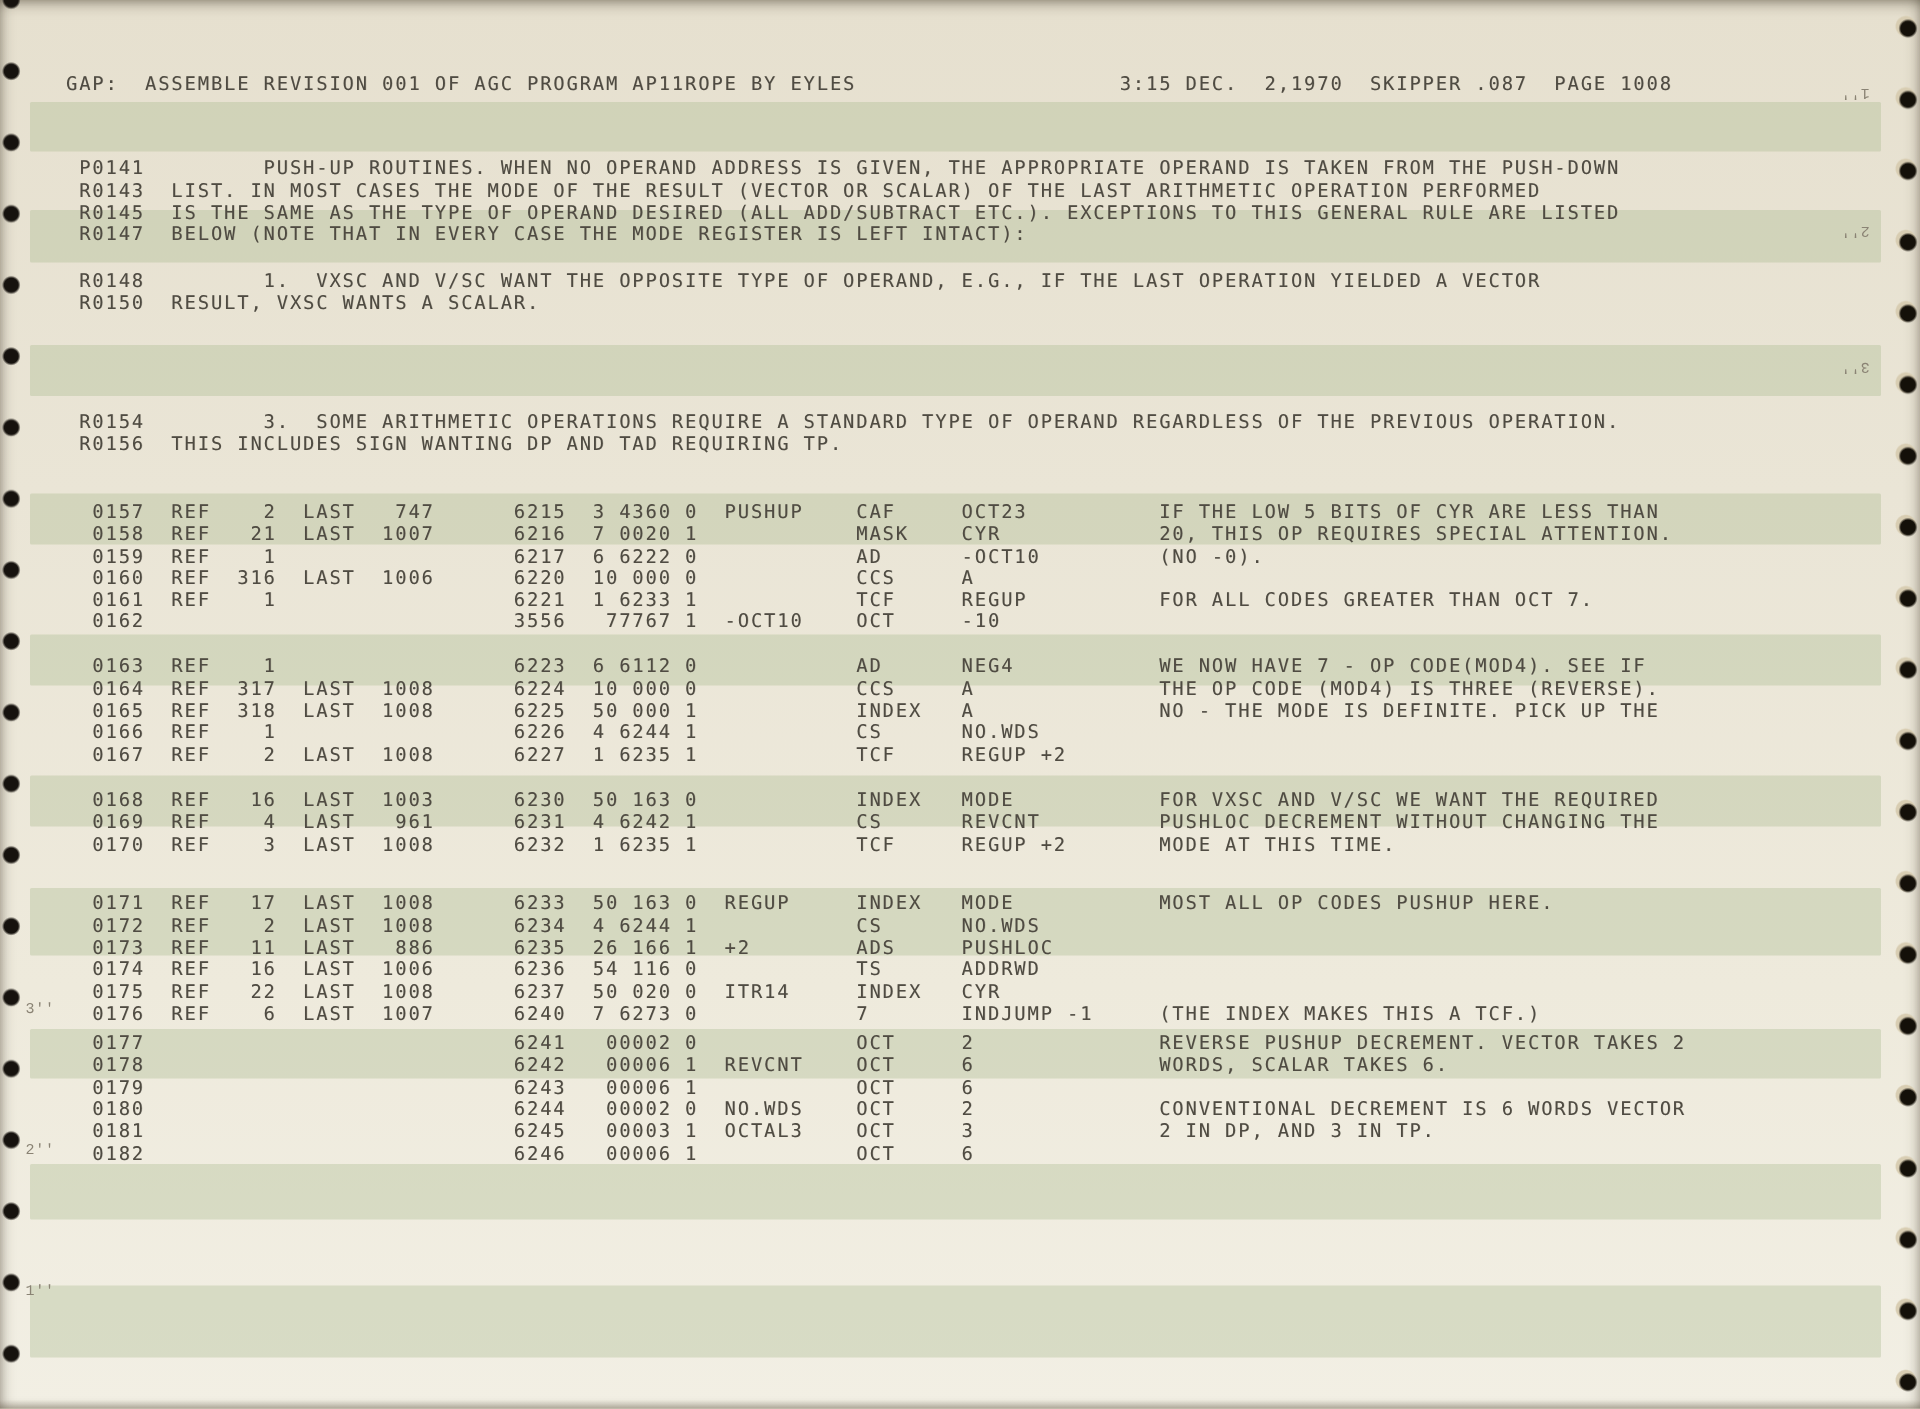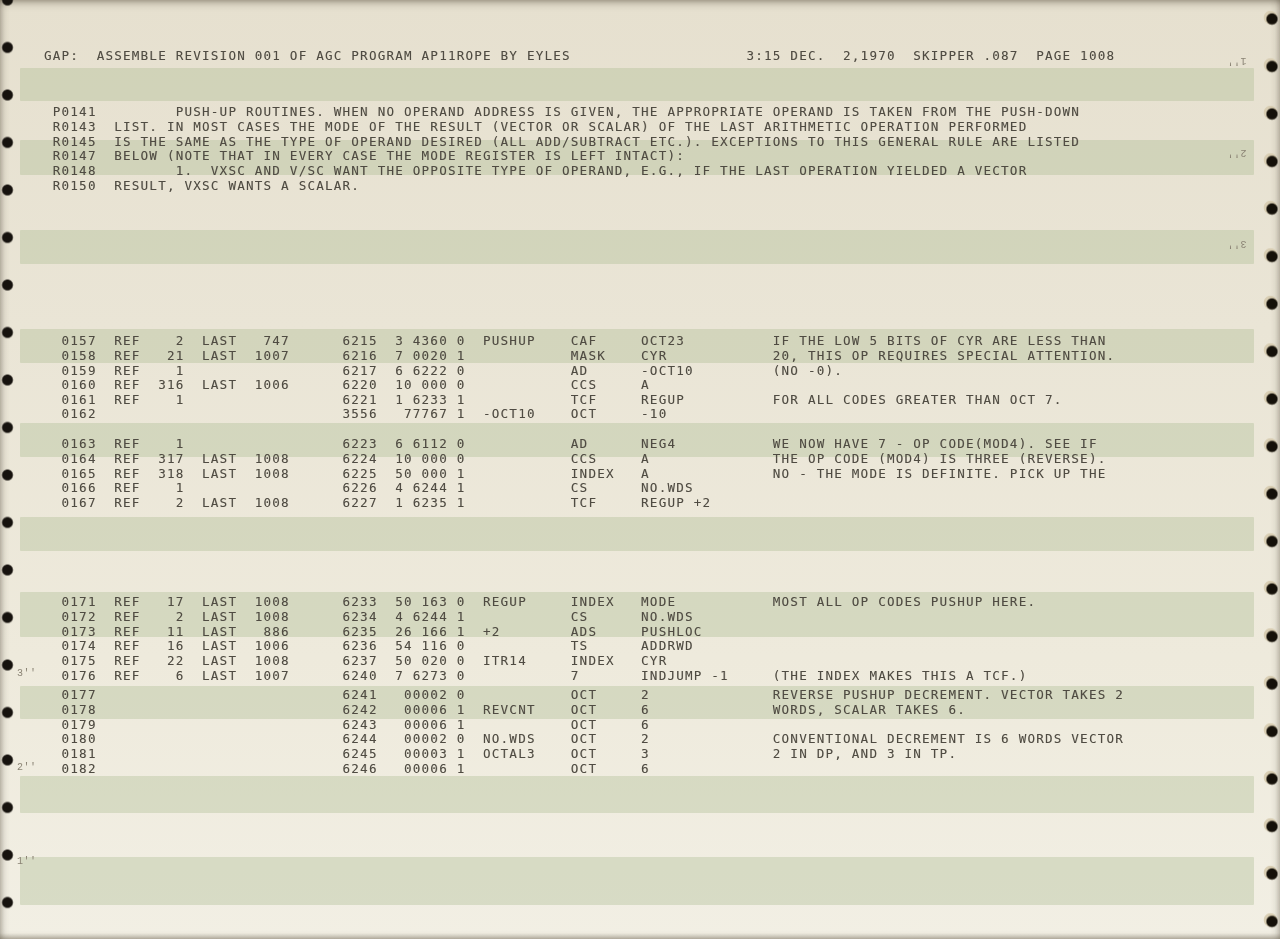--- a/index.html
+++ b/index.html
@@ -50,34 +50,39 @@
 
   <div class="holes holes-left" style="background-position:0 -12px;"></div>
   <div class="holes holes-right" style="background-position:0 -1px;"></div>
 
   <pre class="txt" style="top:49px">GAP:  ASSEMBLE REVISION 001 OF AGC PROGRAM AP11ROPE BY EYLES                    3:15 DEC.  2,1970  SKIPPER .087  PAGE 1008</pre>
 
   <pre class="txt" style="top:105px"> P0141         PUSH-UP ROUTINES. WHEN NO OPERAND ADDRESS IS GIVEN, THE APPROPRIATE OPERAND IS TAKEN FROM THE PUSH-DOWN
  R0143  LIST. IN MOST CASES THE MODE OF THE RESULT (VECTOR OR SCALAR) OF THE LAST ARITHMETIC OPERATION PERFORMED
  R0145  IS THE SAME AS THE TYPE OF OPERAND DESIRED (ALL ADD/SUBTRACT ETC.). EXCEPTIONS TO THIS GENERAL RULE ARE LISTED
  R0147  BELOW (NOTE THAT IN EVERY CASE THE MODE REGISTER IS LEFT INTACT):</pre>
-  <pre class="txt" style="top:164px"> R0148         1.  VXSC AND V/SC WANT THE OPPOSITE TYPE OF OPERAND, E.G., IF THE LAST OPERATION YIELDED A VECTOR
+  <pre class="txt" style="top:180px"> R0148         1.  VXSC AND V/SC WANT THE OPPOSITE TYPE OF OPERAND, E.G., IF THE LAST OPERATION YIELDED A VECTOR
  R0150  RESULT, VXSC WANTS A SCALAR.</pre>
+  <pre class="txt" style="top:274px"> R0154         3.  SOME ARITHMETIC OPERATIONS REQUIRE A STANDARD TYPE OF OPERAND REGARDLESS OF THE PREVIOUS OPERATION.
+ R0156  THIS INCLUDES SIGN WANTING DP AND TAD REQUIRING TP.</pre>
 
   <pre class="txt" style="top:334px">  0157  REF    2  LAST   747      6215  3 4360 0  PUSHUP    CAF     OCT23          IF THE LOW 5 BITS OF CYR ARE LESS THAN
   0158  REF   21  LAST  1007      6216  7 0020 1            MASK    CYR            20, THIS OP REQUIRES SPECIAL ATTENTION.
   0159  REF    1                  6217  6 6222 0            AD      -OCT10         (NO -0).
   0160  REF  316  LAST  1006      6220  10 000 0            CCS     A
   0161  REF    1                  6221  1 6233 1            TCF     REGUP          FOR ALL CODES GREATER THAN OCT 7.</pre>
   <pre class="txt" style="top:407px">  0162                            3556   77767 1  -OCT10    OCT     -10</pre>
   <pre class="txt" style="top:437px">  0163  REF    1                  6223  6 6112 0            AD      NEG4           WE NOW HAVE 7 - OP CODE(MOD4). SEE IF
   0164  REF  317  LAST  1008      6224  10 000 0            CCS     A              THE OP CODE (MOD4) IS THREE (REVERSE).
   0165  REF  318  LAST  1008      6225  50 000 1            INDEX   A              NO - THE MODE IS DEFINITE. PICK UP THE
   0166  REF    1                  6226  4 6244 1            CS      NO.WDS
   0167  REF    2  LAST  1008      6227  1 6235 1            TCF     REGUP +2</pre>
+  <pre class="txt" style="top:526px">  0168  REF   16  LAST  1003      6230  50 163 0            INDEX   MODE           FOR VXSC AND V/SC WE WANT THE REQUIRED
+  0169  REF    4  LAST   961      6231  4 6242 1            CS      REVCNT         PUSHLOC DECREMENT WITHOUT CHANGING THE
+  0170  REF    3  LAST  1008      6232  1 6235 1            TCF     REGUP +2       MODE AT THIS TIME.</pre>
   <pre class="txt" style="top:595px">  0171  REF   17  LAST  1008      6233  50 163 0  REGUP     INDEX   MODE           MOST ALL OP CODES PUSHUP HERE.
   0172  REF    2  LAST  1008      6234  4 6244 1            CS      NO.WDS
   0173  REF   11  LAST   886      6235  26 166 1  +2        ADS     PUSHLOC
   0174  REF   16  LAST  1006      6236  54 116 0            TS      ADDRWD
   0175  REF   22  LAST  1008      6237  50 020 0  ITR14     INDEX   CYR
   0176  REF    6  LAST  1007      6240  7 6273 0            7       INDJUMP -1     (THE INDEX MAKES THIS A TCF.)</pre>
   <pre class="txt" style="top:688px">  0177                            6241   00002 0            OCT     2              REVERSE PUSHUP DECREMENT. VECTOR TAKES 2
   0178                            6242   00006 1  REVCNT    OCT     6              WORDS, SCALAR TAKES 6.
   0179                            6243   00006 1            OCT     6
   0180                            6244   00002 0  NO.WDS    OCT     2              CONVENTIONAL DECREMENT IS 6 WORDS VECTOR

